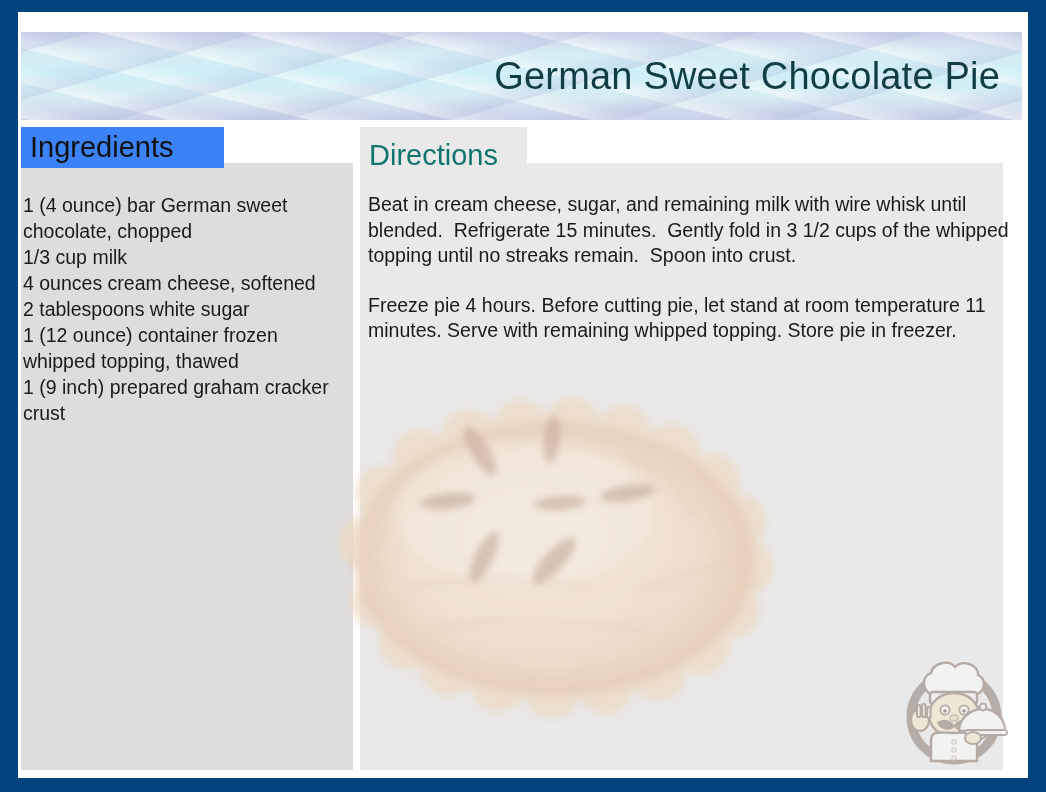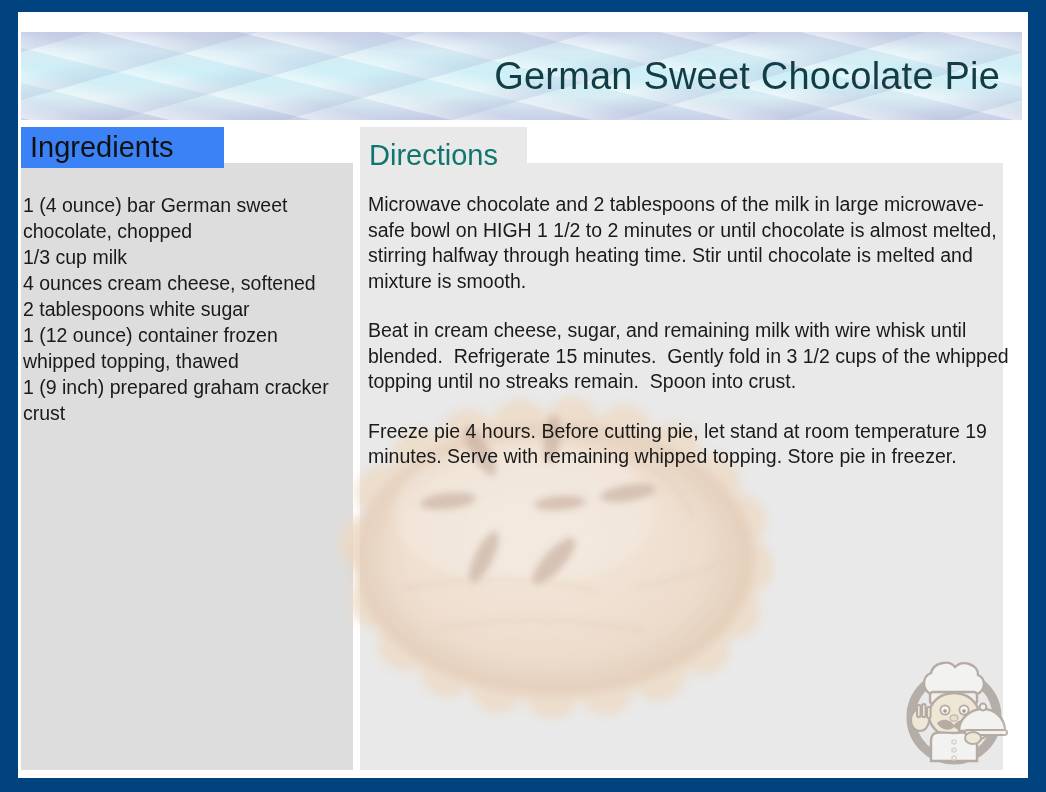--- a/index.html
+++ b/index.html
@@ -339,18 +339,17 @@
   </svg>
 
   <div id="ingredients-list">1 (4 ounce) bar German sweet chocolate, chopped
 1/3 cup milk
 4 ounces cream cheese, softened
 2 tablespoons white sugar
 1 (12 ounce) container frozen whipped topping, thawed
 1 (9 inch) prepared graham cracker crust</div>
 
   <div id="directions-body">
-    <p>Microwave chocolate and 2 tablespoons of the milk in large microwave-safe bowl on HIGH 1 1/2 to 2 minutes or until chocolate is almost melted, stirring halfway through heating time. Stir until chocolate is melted and mixture is smooth.</p>
     <p>Beat in cream cheese, sugar, and remaining milk with wire whisk until blended.  Refrigerate 15 minutes.  Gently fold in 3 1/2 cups of the whipped topping until no streaks remain.  Spoon into crust.</p>
-    <p>Freeze pie 4 hours. Before cutting pie, let stand at room temperature 19 minutes. Serve with remaining whipped topping. Store pie in freezer.</p>
+    <p>Freeze pie 4 hours. Before cutting pie, let stand at room temperature 11 minutes. Serve with remaining whipped topping. Store pie in freezer.</p>
   </div>
 
 </div>
 
 </body></html>

